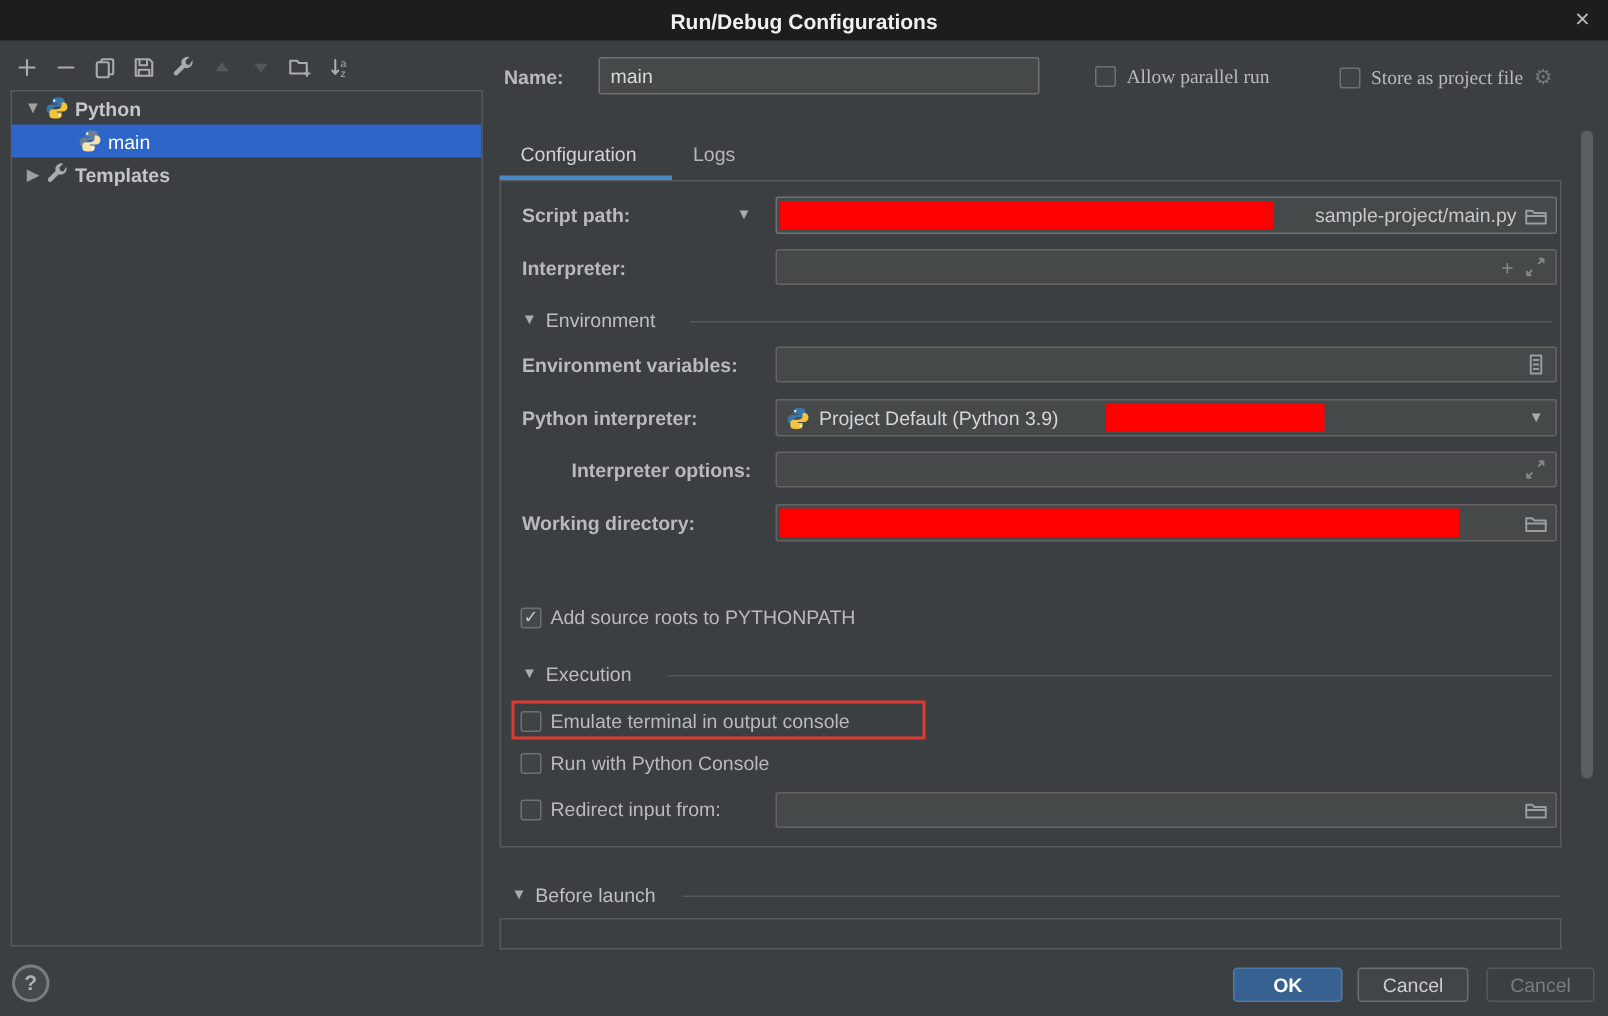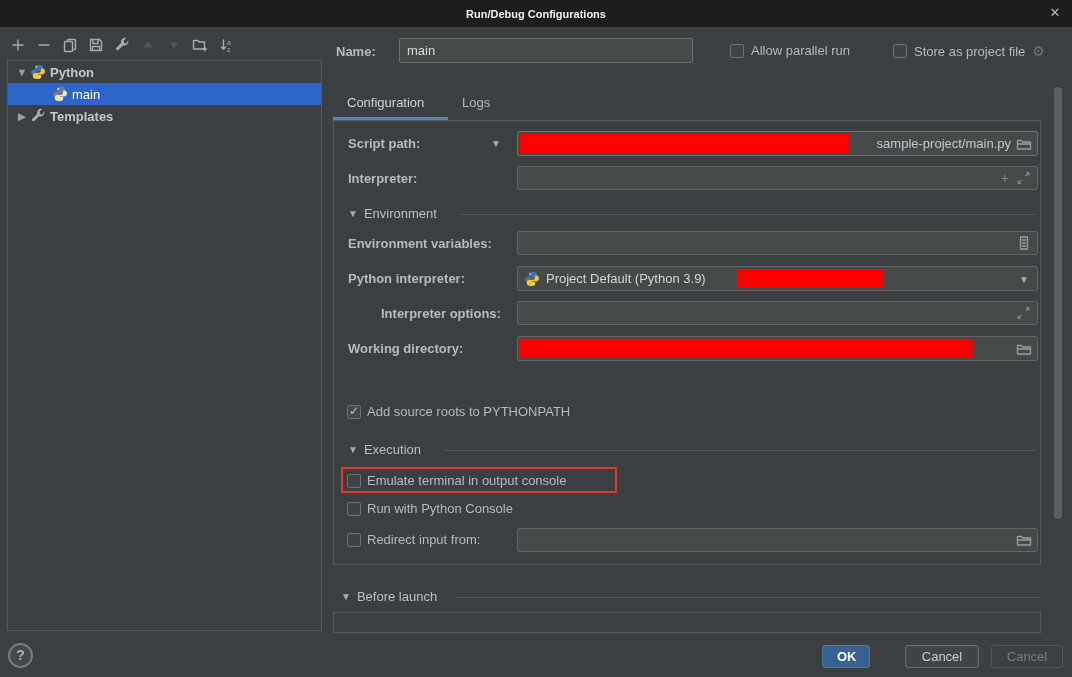--- a/index.html
+++ b/index.html
@@ -11,21 +11,21 @@
     color: #bbbdbf;
     position: relative;
   }
   #app { position:absolute; inset:0; width:1072px; height:677px; background:#3c3f41; }
 
   
   .titlebar {
     position:absolute; left:0; top:0; width:1072px; height:27px;
     background:#1b1d1e; display:flex; align-items:center; justify-content:center;
   }
-  .titlebar .title { color:#f0f0f0; font-weight:bold; font-size:11px; }
+  .titlebar .title { color:#f0f0f0; font-weight:bold; font-size:14px; }
   .titlebar .close {
     position:absolute; right:8px; top:4px; width:18px; height:18px;
     color:#b6b9bb; font-size:13px; text-align:center; line-height:18px; cursor:default;
   }
 
   
   .toolbar { position:absolute; left:10px; top:37px; display:flex; gap:10px; align-items:center; }
   .tb-icon { width:16px; height:16px; display:inline-block; }
   .tb-icon svg { display:block; }
 
@@ -51,21 +51,21 @@
   }
   .cb {
     width:14px; height:14px; border:1px solid #6d7173; border-radius:2px;
     background:#3f4345; display:inline-block; position:relative; flex:0 0 14px;
   }
   .cb.checked { background:#43494b; }
   .cb.checked::after {
     content:"✓"; position:absolute; left:1px; top:-2px;
     color:#c3c7c9; font-size:12px; font-weight:bold;
   }
-  .hcb { position:absolute; display:flex; align-items:center; gap:7px; color:#b8babc; }
+  .hcb { position:absolute; display:flex; align-items:center; gap:7px; color:#b8babc;font-family:Liberation Serif, serif; }
   .gear { color:#71767a; font-size:14px; }
 
   
   .tab { position:absolute; top:95px; color:#d0d2d4; }
   .tab-underline { position:absolute; left:333px; top:117px; width:115px; height:3px; background:#4a88c7; }
 
   
   .viewport {
     position:absolute; left:333px; top:120px; width:708px; height:445px;
     border:1px solid #565a5c; background:#3c3f41;
@@ -102,21 +102,21 @@
   
   .help-btn {
     position:absolute; left:8px; top:643px; width:25px; height:25px; border-radius:50%;
     background:#46494b; border:2px solid #797d7f; color:#aeb1b3;
     font-weight:bold; font-size:14px; text-align:center; line-height:21px;
   }
   .btn {
     position:absolute; top:645px; height:23px; border-radius:3px; text-align:center;
     line-height:21px; font-size:13px; padding:0 14px;
   }
-  .btn-ok { left:822px; width:48px; background:#366191; border:1px solid #4f7aa6; color:#ffffff; font-weight:bold; }
+  .btn-ok { left:822px; width:73px; background:#366191; border:1px solid #4f7aa6; color:#ffffff; font-weight:bold; }
   .btn-cancel { left:905px; width:74px; background:#414547; border:1px solid #6b6f71; color:#cccecf; }
   .btn-apply { left:991px; width:72px; background:transparent; border:1px solid #54585a; color:#7a7e80; }
 
   .icon-stroke { stroke:#a9acae; stroke-width:1.4; fill:none; stroke-linecap:round; stroke-linejoin:round; }
   .icon-stroke-dim { stroke:#9b9ea0; stroke-width:1.3; fill:none; stroke-linecap:round; stroke-linejoin:round; }
   .icon-fill { fill:#a9acae; }
   .icon-disabled { fill:#55585a; }
 </style>
 </head>
 <body>

